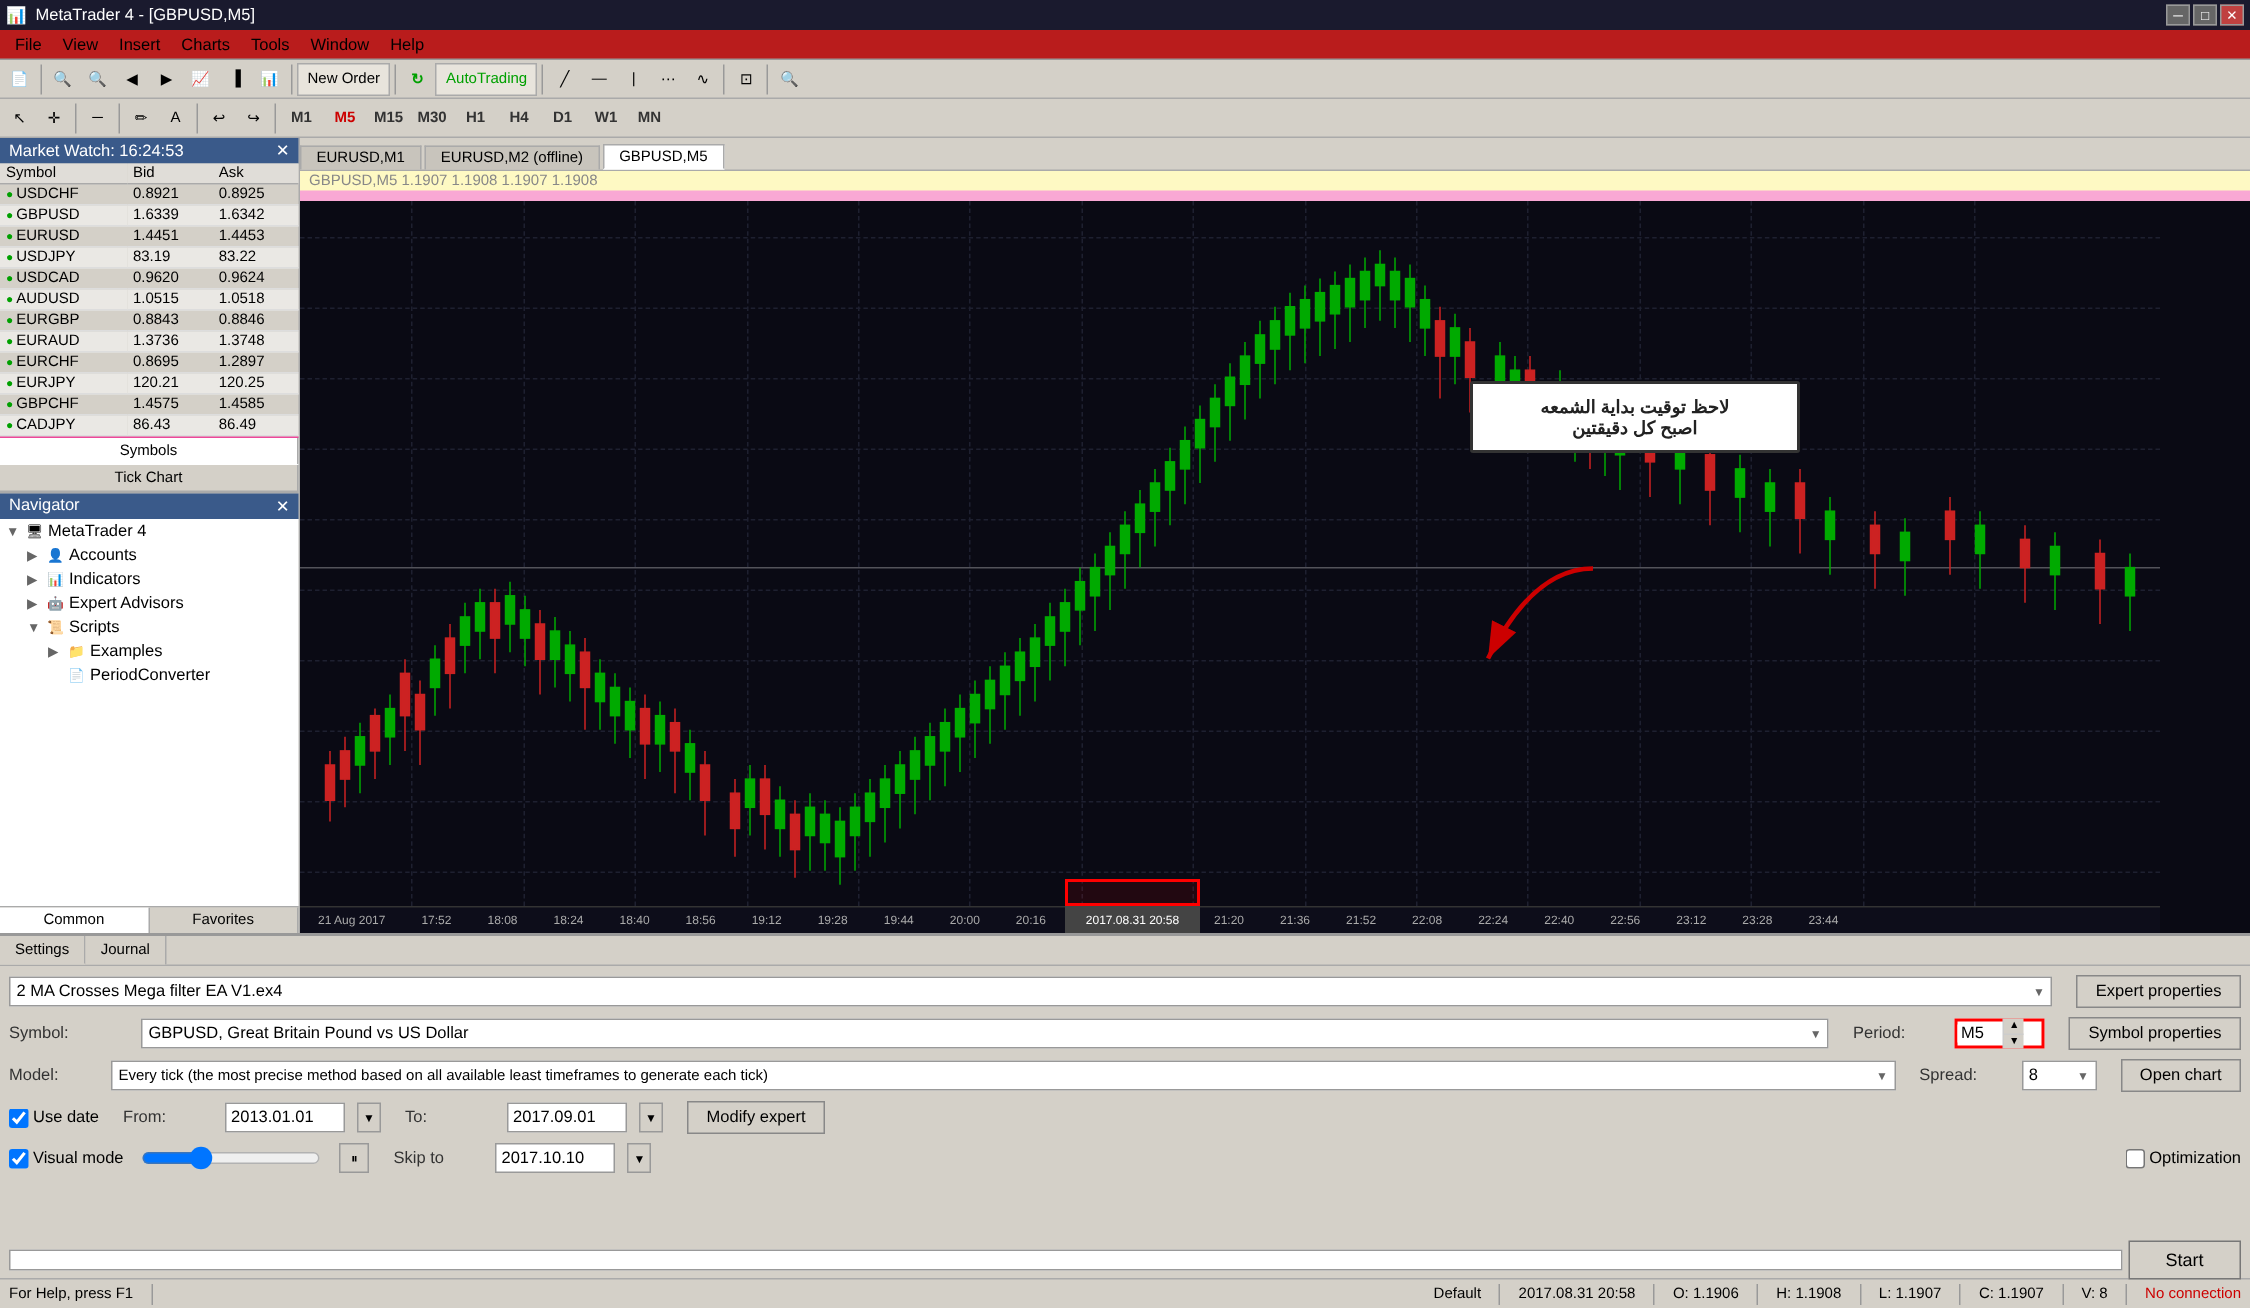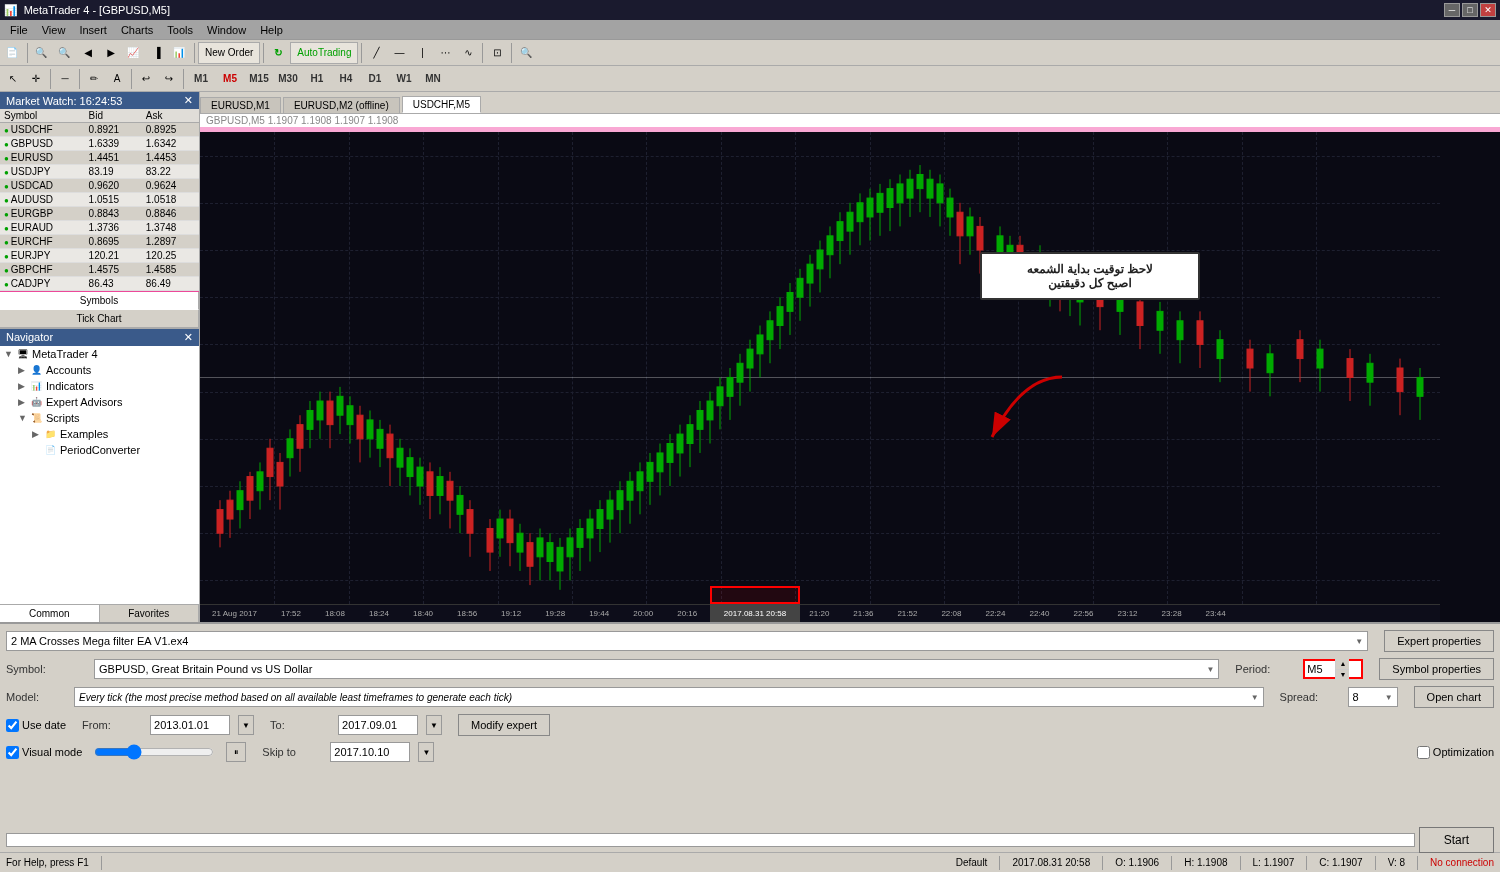--- a/index.html
+++ b/index.html
@@ -6,21 +6,21 @@
     body { width: 1500px; height: 872px; background: #c0c0c0; font-family: 'Segoe UI', Tahoma, Arial, sans-serif; font-size: 11px; overflow: hidden; user-select: none; }
 
     
     #title-bar { background: #1a1a2e; color: #fff; height: 20px; display: flex; align-items: center; justify-content: space-between; padding: 0 4px; font-size: 11px; }
     #title-bar-left { display: flex; align-items: center; gap: 6px; }
     #title-bar-right { display: flex; gap: 2px; }
     .title-btn { width: 16px; height: 14px; background: #666; border: 1px solid #999; display: flex; align-items: center; justify-content: center; font-size: 9px; color: #fff; cursor: pointer; }
     .title-btn.close { background: #c04040; }
 
     
-    #menu-bar { background: #a3a3a3; border-bottom: 1px solid #999; height: 20px; display: flex; align-items: center; padding: 0 4px; gap: 2px; }
+    #menu-bar { background: #b91c1c; border-bottom: 1px solid #999; height: 20px; display: flex; align-items: center; padding: 0 4px; gap: 2px; }
     .menu-item { padding: 1px 6px; font-size: 11px; cursor: pointer; height: 18px; display: flex; align-items: center; }
 
     
     #toolbar1 { background: #d4d0c8; border-bottom: 1px solid #aaa; height: 26px; display: flex; align-items: center; padding: 0 2px; gap: 1px; }
     #toolbar2 { background: #d4d0c8; border-bottom: 1px solid #aaa; height: 26px; display: flex; align-items: center; padding: 0 2px; gap: 1px; }
     .tb-btn { min-width: 22px; height: 22px; background: #d4d0c8; border: 1px solid transparent; display: flex; align-items: center; justify-content: center; font-size: 10px; cursor: pointer; padding: 0 2px; }
     .tb-sep { width: 1px; height: 20px; background: #999; margin: 0 2px; }
     .tb-btn-special { background: #e8e4dc; border: 1px solid #aaa; padding: 1px 6px; font-size: 10px; display: flex; align-items: center; gap: 2px; cursor: pointer; height: 22px; }
     .tb-period { min-width: 28px; height: 22px; background: #d4d0c8; border: 1px solid transparent; display: flex; align-items: center; justify-content: center; font-size: 10px; cursor: pointer; font-weight: bold; color: #333; }
     .tb-period.active { color: #c00; }
@@ -54,21 +54,21 @@
     .indent2 { margin-left: 28px; }
     .nav-tabs { display: flex; border-top: 1px solid #aaa; }
     .nav-tab { flex: 1; padding: 3px; text-align: center; font-size: 10px; background: #d4d0c8; border-right: 1px solid #aaa; cursor: pointer; }
     .nav-tab.active { background: #fff; }
 
     
     #chart-area { flex: 1; display: flex; flex-direction: column; background: #000; position: relative; overflow: hidden; }
     #chart-tabs { background: #d4d0c8; border-bottom: 1px solid #aaa; height: 22px; display: flex; align-items: flex-end; gap: 0; }
     .chart-tab { padding: 2px 10px; font-size: 10px; background: #c8c4bc; border: 1px solid #aaa; border-bottom: none; cursor: pointer; margin-right: 2px; }
     .chart-tab.active { background: #fff; border-bottom: 1px solid #fff; }
-    #chart-header { background: #ffffff; color: #888; padding: 1px 6px; font-size: 10px; border-bottom: 5px solid #f9a8d4; }
+    #chart-header { background: #fef9c3; color: #888; padding: 1px 6px; font-size: 10px; border-bottom: 7px solid #f9a8d4; }
     #chart-canvas { flex: 1; position: relative; background: #0a0a14; overflow: hidden; }
     .price-scale { position: absolute; right: 0; top: 0; bottom: 0; width: 60px; background: #0d0d1a; border-left: 1px solid #333; display: flex; flex-direction: column; justify-content: space-between; padding: 4px 2px; }
     .price-label { color: #aaa; font-size: 9px; text-align: right; padding-right: 2px; }
     .time-scale { position: absolute; bottom: 0; left: 0; right: 60px; height: 18px; background: #0d0d1a; border-top: 1px solid #333; display: flex; align-items: center; overflow: hidden; }
     .time-label { color: #aaa; font-size: 8px; white-space: nowrap; margin: 0 12px; }
     
     
     .chart-grid { position: absolute; top: 0; left: 0; right: 60px; bottom: 18px; }
     .grid-h { position: absolute; left: 0; right: 0; border-top: 1px dashed #1e2030; }
     .grid-v { position: absolute; top: 0; bottom: 0; border-left: 1px dashed #1e2030; }
@@ -348,21 +348,21 @@
         <div class="nav-tab">Favorites</div>
       </div>
     </div>
   </div>
 
   <div id="chart-area">
 
     <div id="chart-tabs">
       <div class="chart-tab">EURUSD,M1</div>
       <div class="chart-tab">EURUSD,M2 (offline)</div>
-      <div class="chart-tab active">USDCHF,M5</div>
+      <div class="chart-tab active">GBPUSD,M5</div>
     </div>
 
     <div id="chart-header">
       <span>GBPUSD,M5  1.1907 1.1908 1.1907 1.1908</span>
     </div>
 
     <div id="chart-canvas">
 
       <div class="chart-grid">
         <div class="grid-h" style="top:5%;"></div>
@@ -766,20 +766,24 @@
         <span class="time-label">22:56</span>
         <span class="time-label">23:12</span>
         <span class="time-label">23:28</span>
         <span class="time-label">23:44</span>
       </div>
     </div>
   </div>
 </div>
 
 <div id="bottom-panel">
+  <div id="bottom-tabs">
+    <div class="bottom-tab active">Settings</div>
+    <div class="bottom-tab">Journal</div>
+  </div>
 
   <div id="strategy-tester">
 
     <div class="st-row">
       <div style="flex:1;height:20px;border:1px solid #999;background:#fff;display:flex;align-items:center;justify-content:space-between;padding:0 4px;font-size:11px;">
         <span>2 MA Crosses Mega filter EA V1.ex4</span>
         <span style="font-size:8px;color:#666;">▼</span>
       </div>
       <div class="st-right-btns" style="position:static;display:flex;flex-direction:column;gap:4px;margin-left:8px;">
         <button class="st-btn">Expert properties</button>
@@ -800,21 +804,21 @@
           <div style="flex:1;display:flex;align-items:center;justify-content:center;font-size:7px;background:#d4d0c8;cursor:pointer;">▼</div>
         </div>
       </div>
       <div style="display:flex;flex-direction:column;gap:4px;margin-left:8px;">
         <button class="st-btn">Symbol properties</button>
       </div>
     </div>
 
     <div class="st-row">
       <span class="st-label">Model:</span>
-      <div style="flex:1;height:20px;border:1px solid #999;background:#fff;display:flex;align-items:center;justify-content:space-between;padding:0 4px;font-size:11px;font-style:italic;">
+      <div style="flex:1;height:20px;border:1px solid #999;background:#fff;display:flex;align-items:center;justify-content:space-between;padding:0 4px;font-size:11px;">
         <span style="font-size:10px;overflow:hidden;text-overflow:ellipsis;white-space:nowrap;max-width:700px;">Every tick (the most precise method based on all available least timeframes to generate each tick)</span>
         <span style="font-size:8px;color:#666;">▼</span>
       </div>
       <span class="st-label" style="margin-left:8px;">Spread:</span>
       <div style="width:50px;height:20px;border:1px solid #999;background:#fff;display:flex;align-items:center;justify-content:space-between;padding:0 4px;font-size:11px;">
         <span>8</span>
         <span style="font-size:8px;color:#666;">▼</span>
       </div>
       <div style="display:flex;flex-direction:column;gap:4px;margin-left:8px;">
         <button class="st-btn">Open chart</button>

